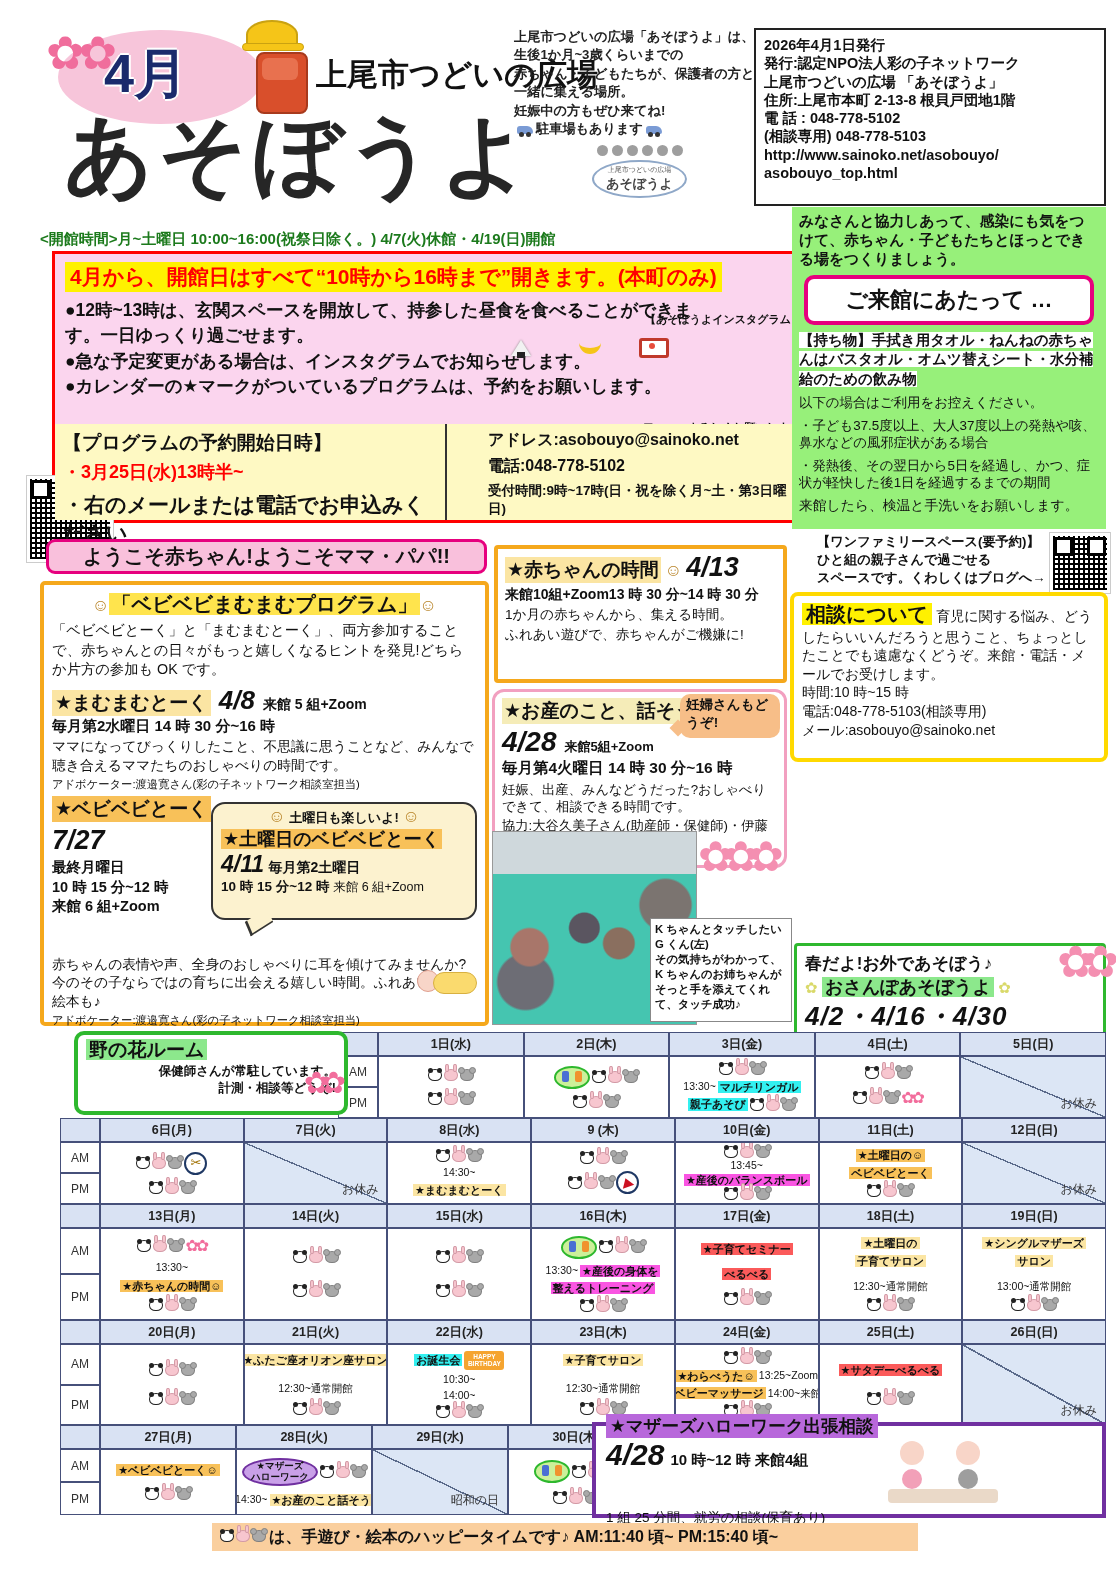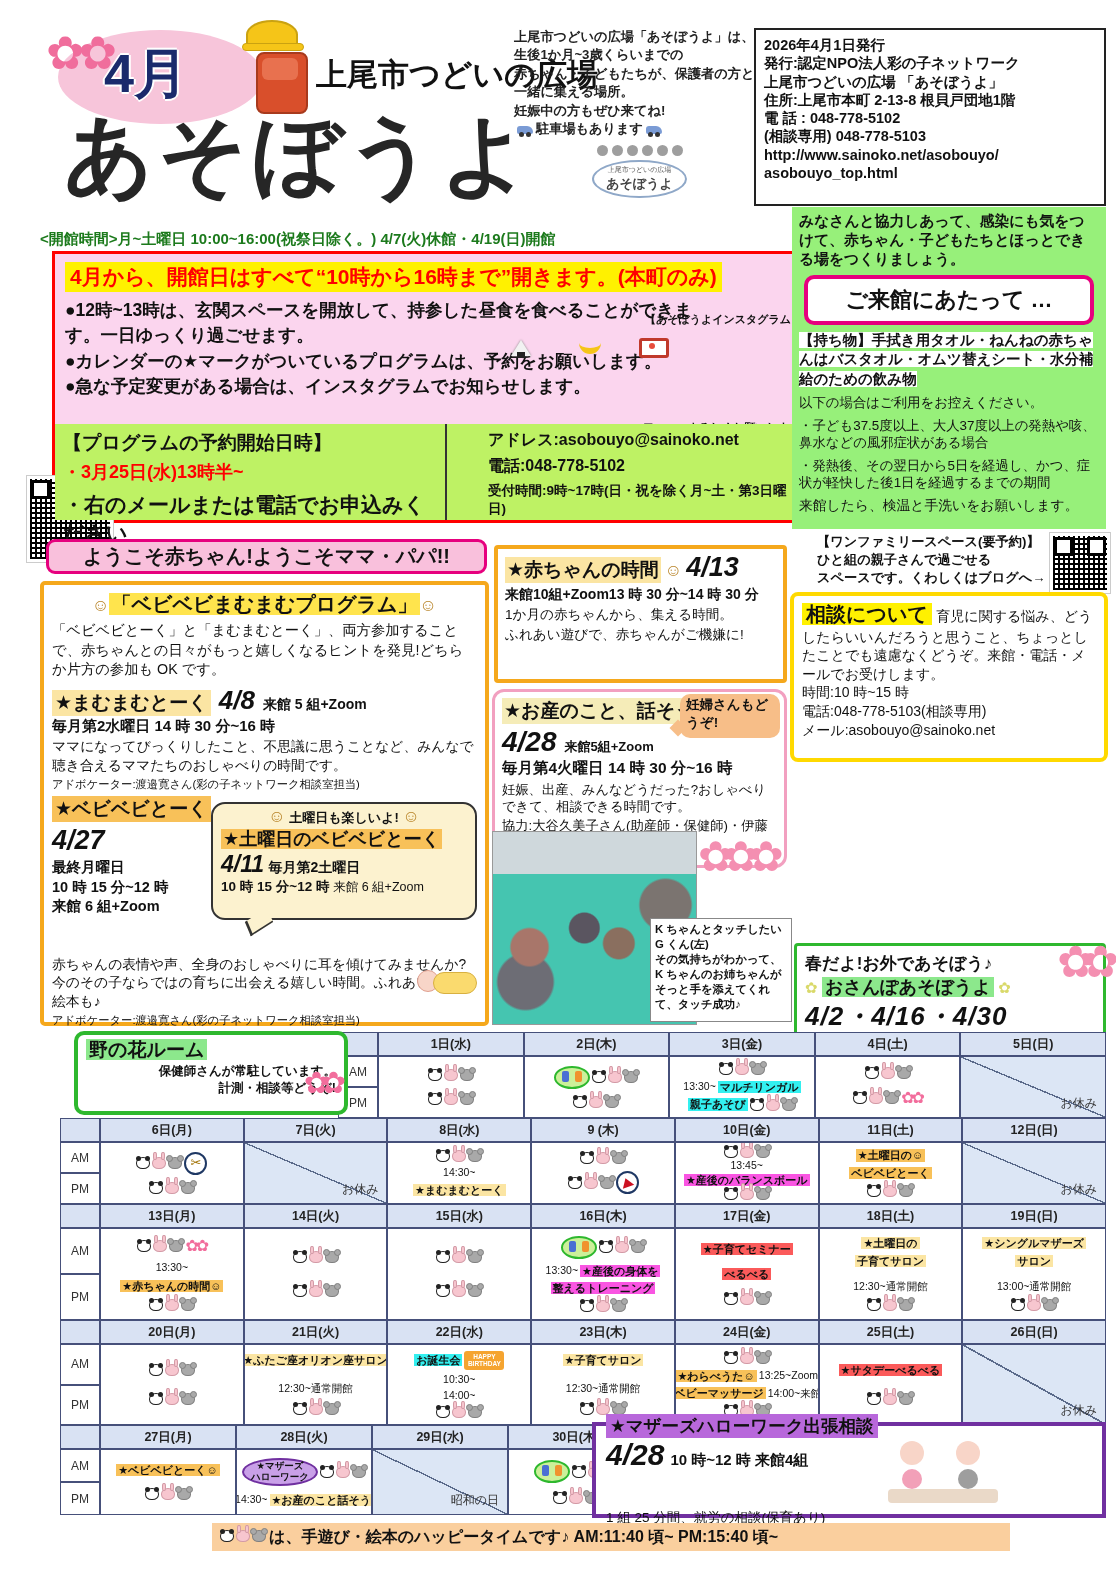--- a/index.html
+++ b/index.html
@@ -44,21 +44,21 @@
   .qr::before{left:1px;top:1px;}
   .qr::after{right:1px;top:1px;}
   .qr1{right:28px;top:76px;width:80px;height:80px;}
   .follow{right:2px;top:166px;font-size:11px;font-weight:bold;}
   .onigiri{position:absolute;width:20px;height:18px;}
   .onigiri::before{content:"";position:absolute;left:0;top:0;width:0;height:0;border-left:10px solid transparent;border-right:10px solid transparent;border-bottom:16px solid #f2f2f2;filter:drop-shadow(0 0 1px #888);}
   .onigiri::after{content:"";position:absolute;left:6px;bottom:0;width:8px;height:6px;background:#222;}
   .banana{position:absolute;width:22px;height:12px;border-bottom:6px solid #F5C518;border-radius:0 0 14px 14px;}
   .bento{position:absolute;width:24px;height:14px;background:#fff;border:3px solid #c0392b;border-radius:3px;}
   .bento::before{content:"";position:absolute;left:7px;top:2px;width:6px;height:6px;border-radius:50%;background:#e74c3c;}
-  .resv{position:absolute;left:0;bottom:0;width:100%;height:96px;background:#bef264;display:flex;box-sizing:border-box;}
+  .resv{position:absolute;left:0;bottom:0;width:100%;height:96px;background:#fef9c3;display:flex;box-sizing:border-box;}
   .resv-left{flex:0 0 392px;border-right:2px solid #333;padding:6px 8px;box-sizing:border-box;}
   .resv-title{font-size:19px;font-weight:900;}
   .resv-red{font-size:18px;font-weight:900;color:#ff0000;margin-top:4px;}
   .resv-l2{font-size:21px;font-weight:900;margin-top:7px;}
   .resv-right{flex:1;padding:6px 10px;box-sizing:border-box;font-weight:900;}
   .resv-right div{margin-bottom:5px;font-size:16px;margin-left:31px;}
   .resv-right .small{font-size:13.5px;}
   
   .green-box{left:792px;top:207px;width:314px;height:322px;background:#97F07A;box-sizing:border-box;padding:5px 7px;}
   .green-box .p1{font-size:14.8px;font-weight:bold;line-height:1.3;}
@@ -223,21 +223,21 @@
            box-sizing:border-box;display:flex;align-items:center;padding:2px 10px;gap:10px;}
   .mhw-title{background:#B868DB;font-size:17.5px;font-weight:900;padding:0 4px;display:inline-block;}
   .mhw-row{display:flex;align-items:baseline;gap:6px;}
   .mhw-date{font-size:30px;font-weight:900;font-style:italic;}
   .mhw-l1{font-size:15px;font-weight:900;}
   .mhw-l2{font-size:13.5px;margin-top:37px;}
   .consult-ill{width:110px;height:66px;position:relative;flex:0 0 110px;}
   .consult-ill::before{content:"";position:absolute;left:12px;top:4px;width:24px;height:24px;border-radius:50%;
         background:#F8D5C8;box-shadow:0 26px 0 -2px #F2A0B8, 56px 0 0 0 #F8D5C8, 56px 26px 0 -2px #9e9e9e;}
   .consult-ill::after{content:"";position:absolute;left:0;bottom:0;width:110px;height:14px;background:#EAD9C8;border-radius:4px;}
-  .footer-note{left:212px;top:1523px;width:798px;height:28px;background:#FACF9E;display:flex;align-items:center;
+  .footer-note{left:212px;top:1523px;width:706px;height:28px;background:#FACF9E;display:flex;align-items:center;
                padding:0 8px;gap:3px;box-sizing:border-box;z-index:6;}
   .footer-note .txt{font-size:16px;font-weight:900;}
 </style>
 </head>
 <body>
 
 <div id="page">
 
   <div class="abs month-oval"></div>
   <div class="abs sakura" style="left:46px;top:26px;font-size:46px;">✿✿</div>
@@ -274,22 +274,22 @@
     <div class="url">http://www.sainoko.net/asobouyo/</div>
     <div class="url">asobouyo_top.html</div>
   </div>
 
   <div class="abs hours-line">&lt;開館時間&gt;月~土曜日 10:00~16:00(祝祭日除く。) 4/7(火)休館・4/19(日)開館</div>
 
   <div class="abs notice">
     <div class="notice-headline">4月から、開館日はすべて“10時から16時まで”開きます。(本町のみ)</div>
     <div class="notice-bullets">
       <div>●12時~13時は、玄関スペースを開放して、持参した昼食を食べることができます。一日ゆっくり過ごせます。</div>
+      <div>●急な予定変更がある場合は、インスタグラムでお知らせします。</div>
       <div>●カレンダーの★マークがついているプログラムは、予約をお願いします。</div>
-      <div>●急な予定変更がある場合は、インスタグラムでお知らせします。</div>
     </div>
     <span class="onigiri" style="left:456px;top:86px;"></span>
     <span class="banana" style="left:524px;top:82px;"></span>
     <span class="bento" style="left:584px;top:84px;"></span>
     <div class="abs insta-label">【あそぼうよインスタグラム】</div>
     <div class="abs qr qr1"></div>
     <div class="abs follow">フォローよろしくお願いします!</div>
     <div class="resv">
       <div class="resv-left">
         <div class="resv-title">【プログラムの予約開始日時】</div>
@@ -340,21 +340,21 @@
       <span class="ev-title hl-cream">★まむまむとーく</span>
       <span class="ev-date">4/8</span>
       <span class="ev-cap">来館 5 組+Zoom</span>
     </div>
     <div class="ev-sub">毎月第2水曜日 14 時 30 分~16 時</div>
     <div class="ev-desc">ママになってびっくりしたこと、不思議に思うことなど、みんなで聴き合えるママたちのおしゃべりの時間です。</div>
     <div class="advocator">アドボケーター:渡邉寛さん(彩の子ネットワーク相談室担当)</div>
     <div class="bebi-wrap">
       <div class="bebi-left">
         <span class="ev-title hl-orange">★ベビベビとーく</span>
-        <div class="ev-date">4/27</div>
+        <div class="ev-date">7/27</div>
         <div>最終月曜日</div>
         <div>10 時 15 分~12 時</div>
         <div>来館 6 組+Zoom</div>
       </div>
       <div class="sat-bubble">
         <div class="sat-top"><span class="babyface">☺</span> <span>土曜日も楽しいよ!</span> <span class="babyface">☺</span></div>
         <div><span class="sat-title">★土曜日のベビベビとーく</span></div>
         <span class="sat-date">4/11</span>
         <span class="sat-sub">毎月第2土曜日</span>
         <div class="sat-time"><span>10 時 15 分~12 時</span> <span style="font-weight:normal;font-size:12.5px;">来館 6 組+Zoom</span></div>

